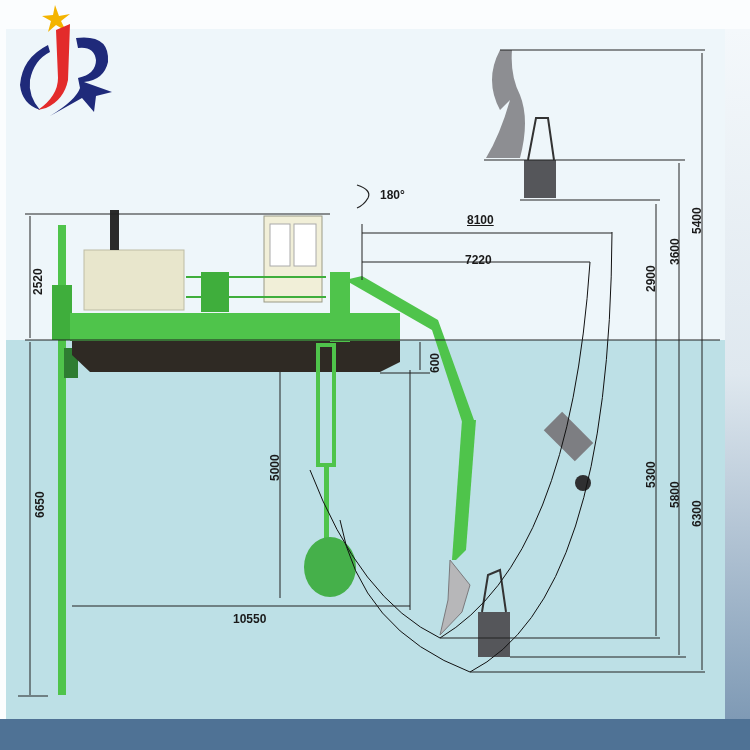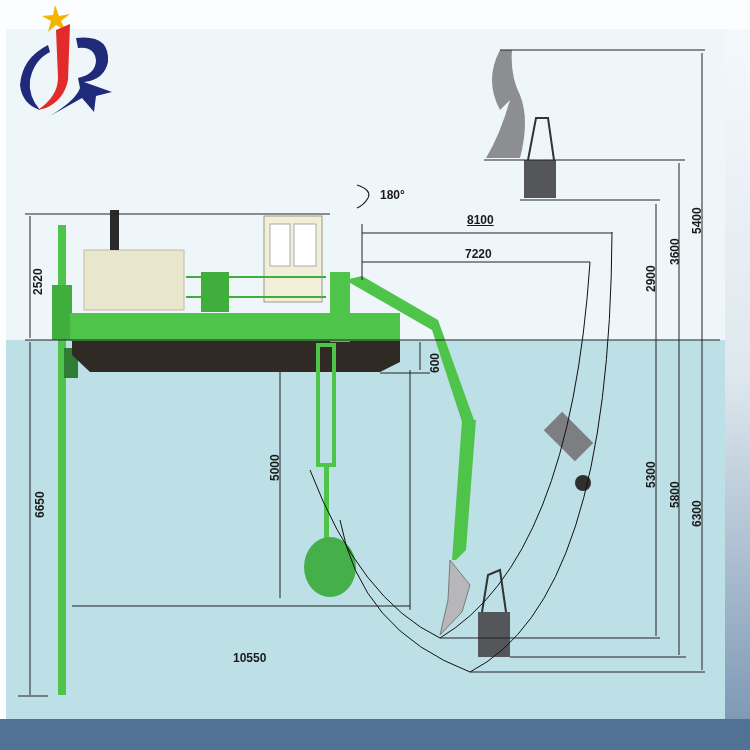--- a/index.html
+++ b/index.html
@@ -106,22 +106,22 @@
       <line x1="440" y1="638" x2="660" y2="638"></line>
       <line x1="510" y1="657" x2="686" y2="657"></line>
       <line x1="470" y1="672" x2="705" y2="672"></line>
     </g>
 
     <path d="M357,185 Q372,190 368,198 Q364,205 357,208" fill="none" stroke="#222" stroke-width="1.2"></path>
   </svg>
 
   <div class="dimtxt" style="left:380px;top:188px;">180°</div>
   <div class="dimtxt" style="left:467px;top:213px;text-decoration:underline;">8100</div>
-  <div class="dimtxt" style="left:465px;top:247px;">7220</div>
-  <div class="dimtxt" style="left:233px;top:612px;margin-top:39px;">10550</div>
+  <div class="dimtxt" style="left:465px;top:253px;">7220</div>
+  <div class="dimtxt" style="left:233px;top:612px;">10550</div>
 
   <div class="dimtxt vert" style="left:31px;top:295px;">2520</div>
   <div class="dimtxt vert" style="left:33px;top:518px;">6650</div>
   <div class="dimtxt vert" style="left:268px;top:481px;">5000</div>
   <div class="dimtxt vert" style="left:428px;top:373px;">600</div>
   <div class="dimtxt vert" style="left:644px;top:292px;">2900</div>
   <div class="dimtxt vert" style="left:668px;top:265px;">3600</div>
   <div class="dimtxt vert" style="left:690px;top:234px;">5400</div>
   <div class="dimtxt vert" style="left:644px;top:488px;">5300</div>
   <div class="dimtxt vert" style="left:668px;top:508px;">5800</div>

